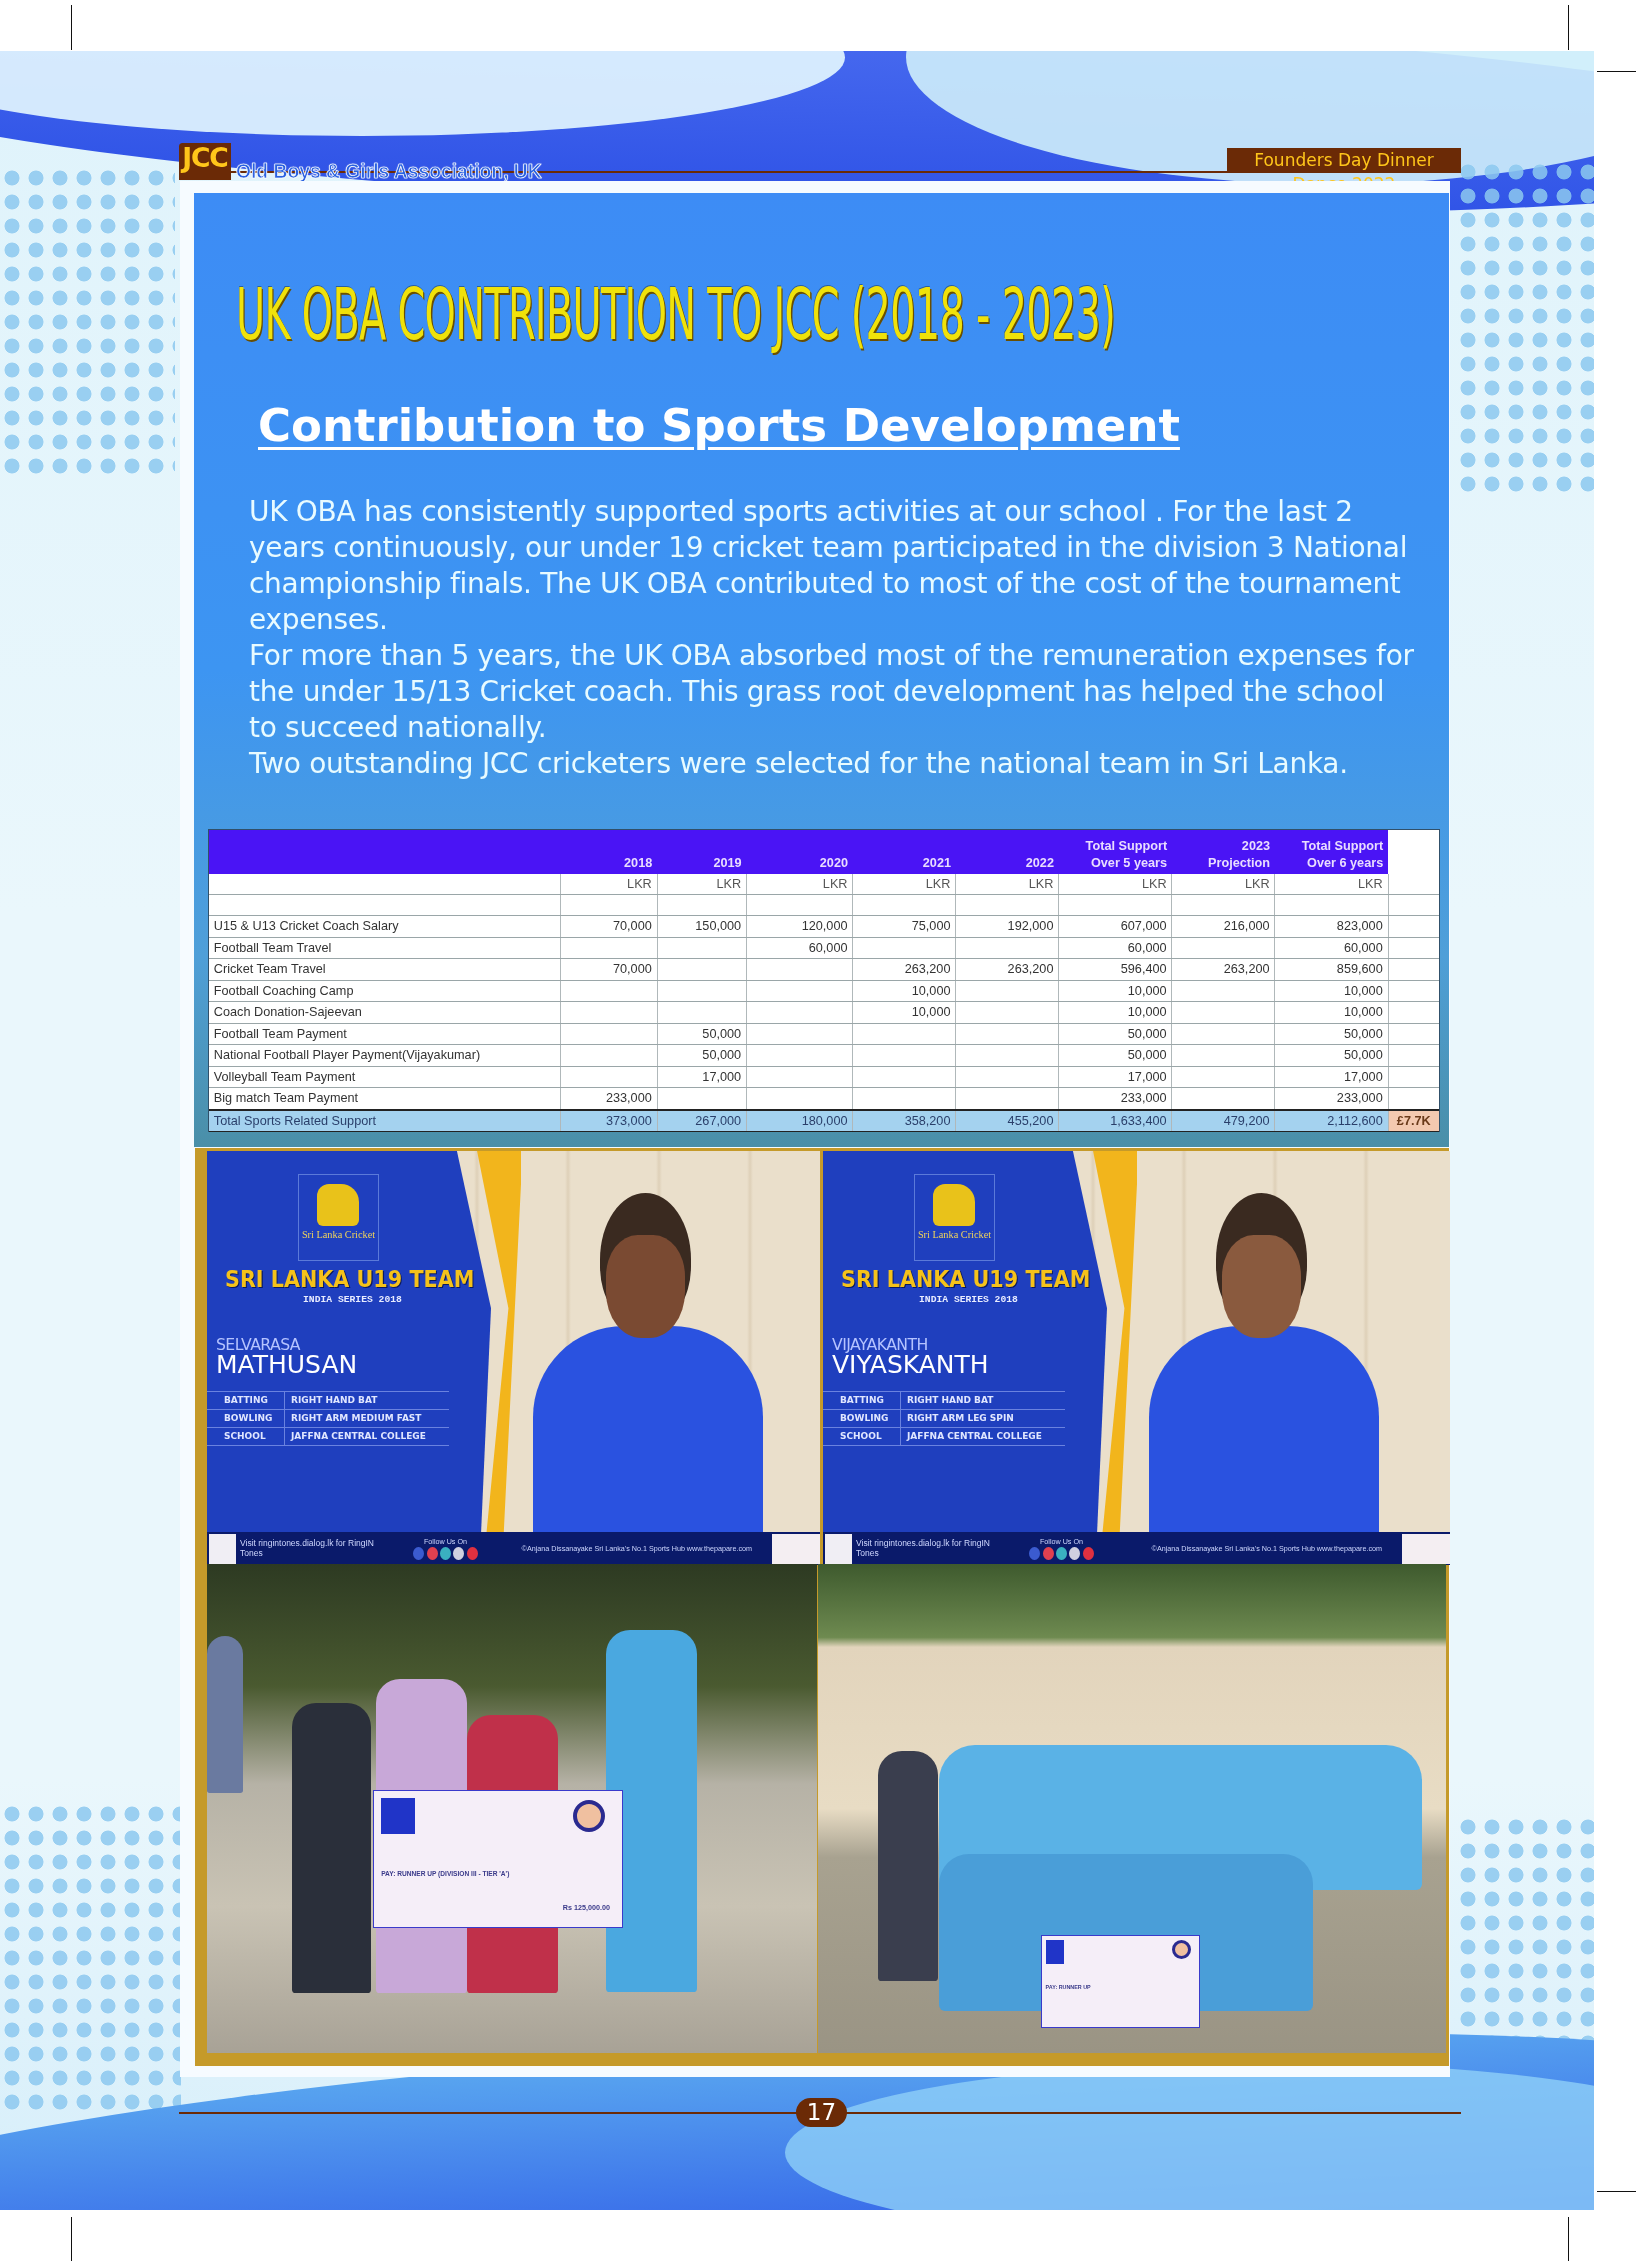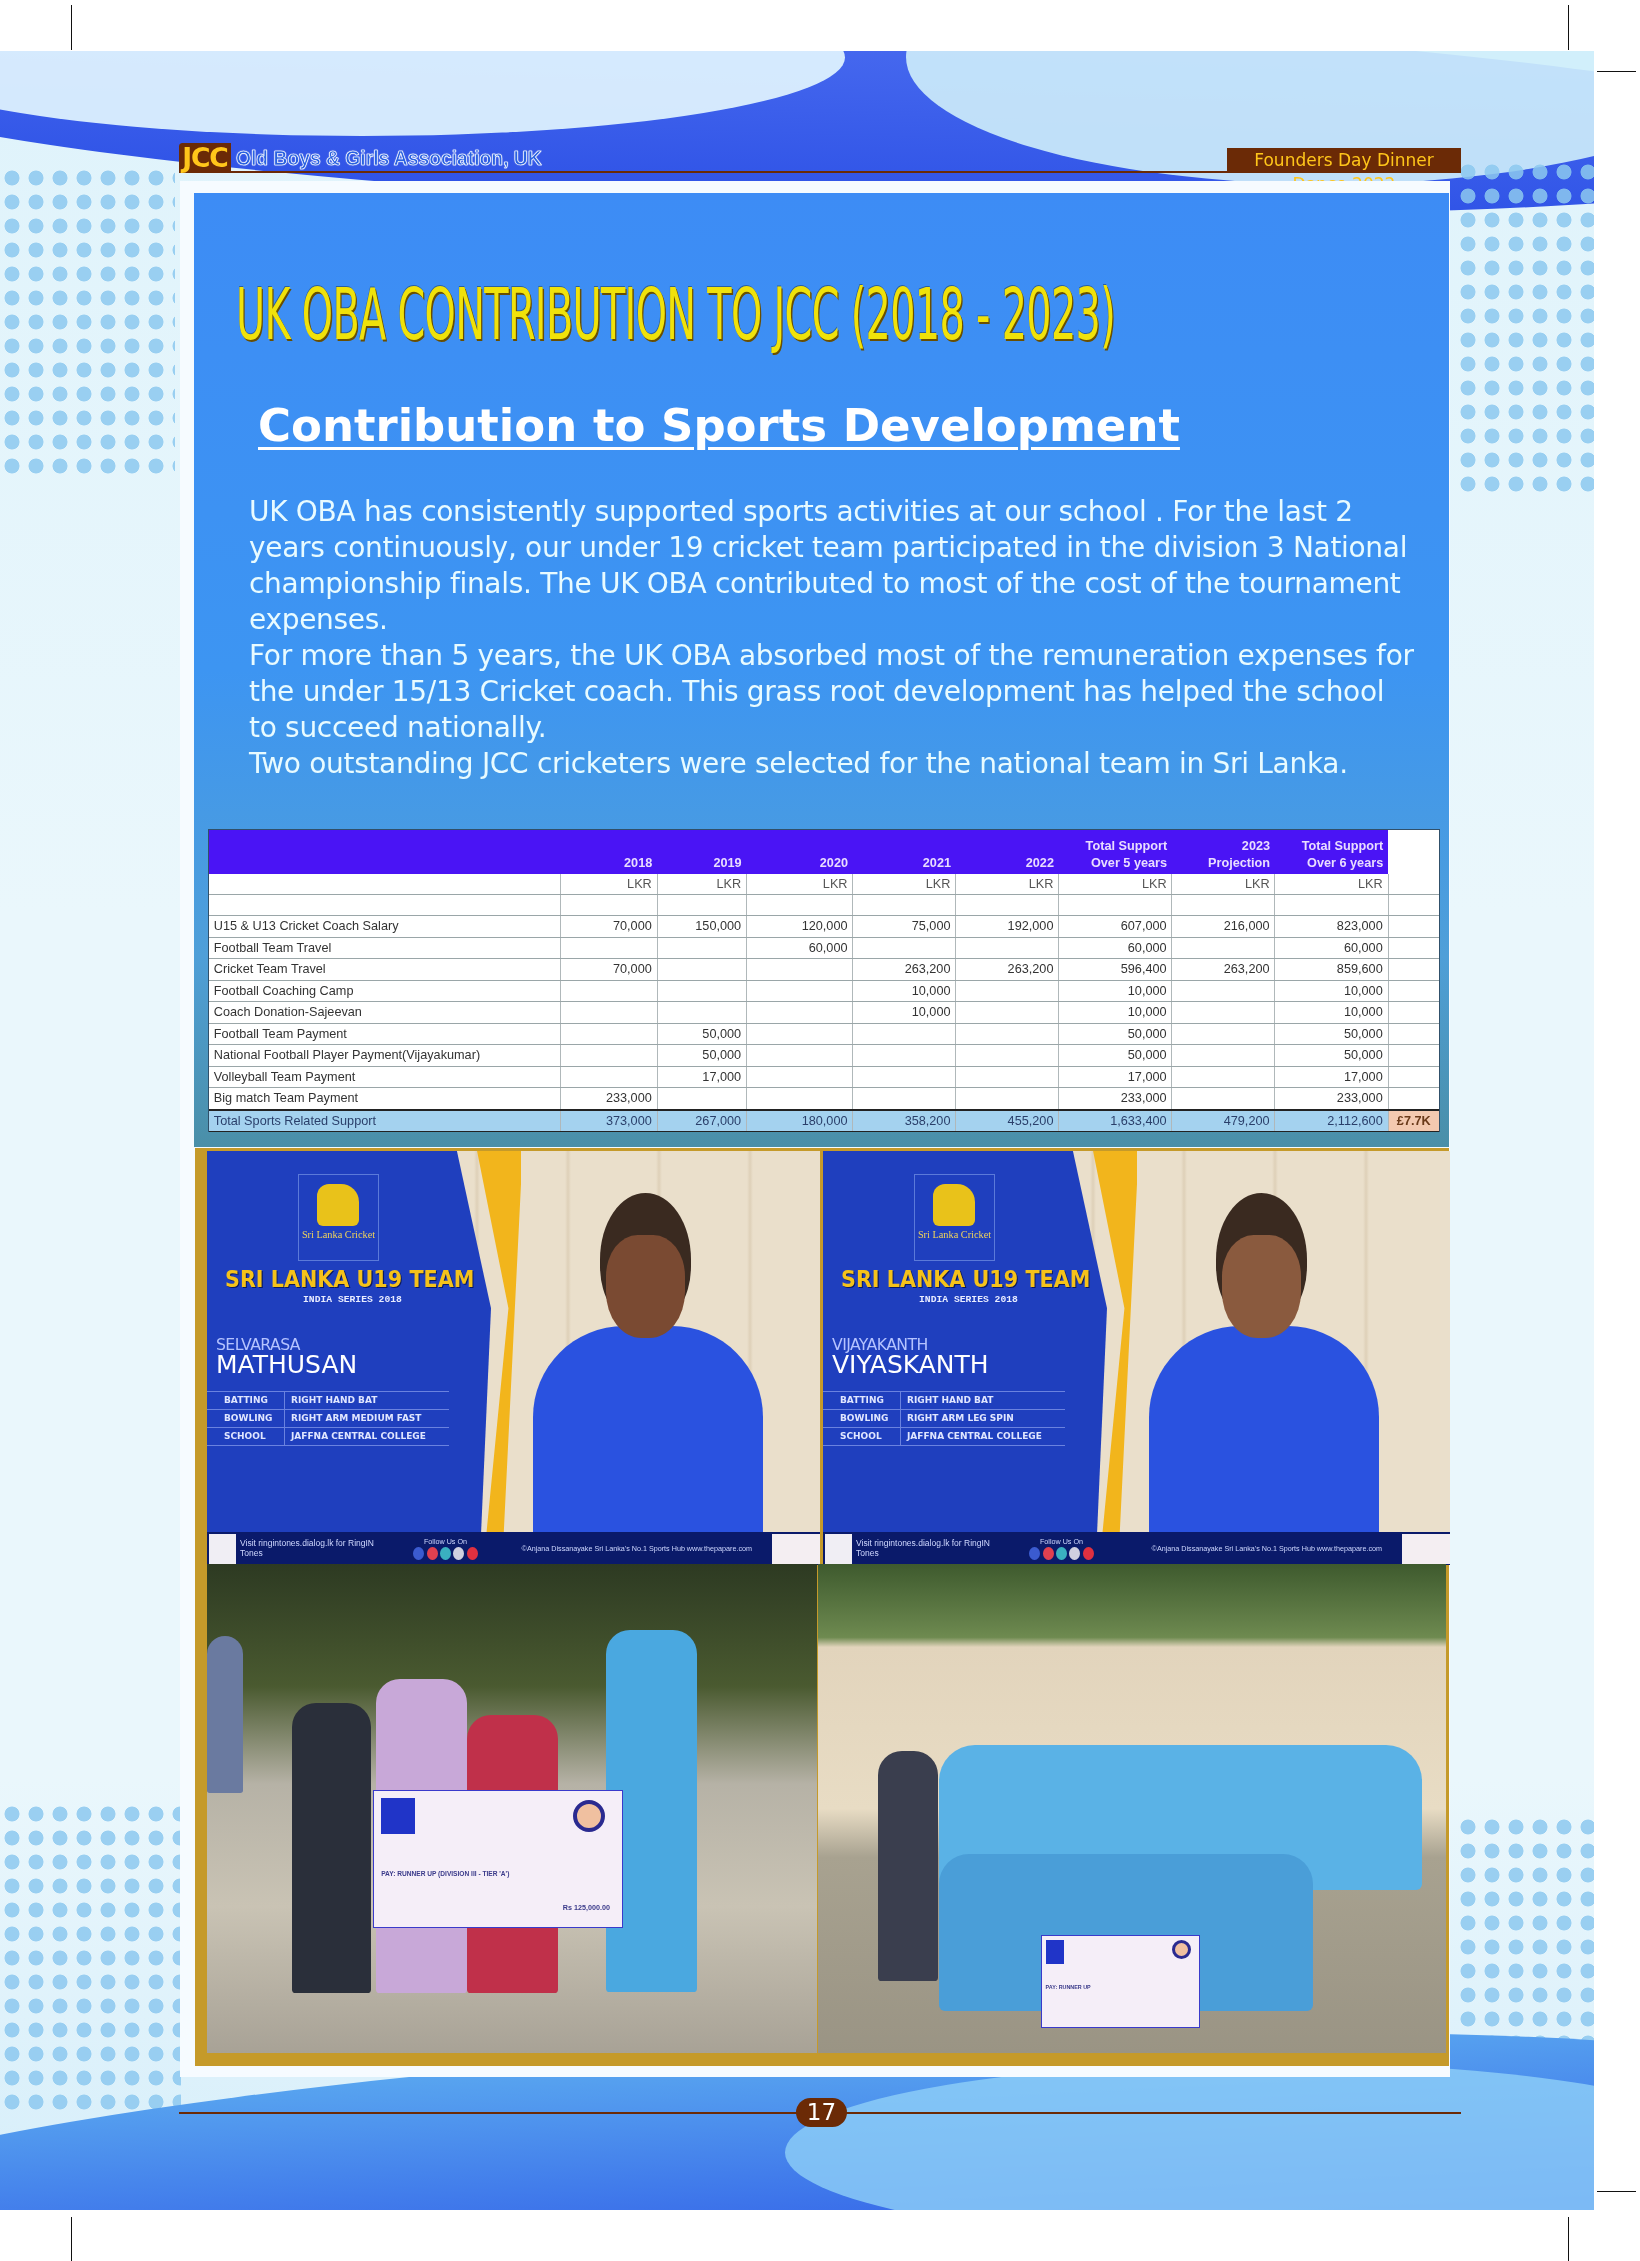--- a/index.html
+++ b/index.html
@@ -5,22 +5,22 @@
   html, body { margin:0; padding:0; }
   body { width:1641px; height:2261px; position:relative; overflow:hidden; background:#ffffff; font-family:"Liberation Sans", sans-serif; }
   .abs { position:absolute; }
   
   .crop { position:absolute; background:#111; }
   
   #page-bg { left:0; top:51px; width:1594px; height:2159px; background:linear-gradient(180deg,#dff3fb 0%,#eaf7fc 40%,#eaf7fc 80%,#d6eefa 100%); overflow:hidden; }
   .wave { position:absolute; border-radius:50%; }
   .dots { position:absolute; background-image:radial-gradient(circle,#8cc8ef 42%,transparent 46%); background-size:24px 24px; opacity:0.85; }
   
-  #hdr-jcc { left:179px; top:143px; width:52px; height:29px; background:#6b2a06; color:#ffc61a; font-weight:bold; font-size:26.6px; line-height:29px; text-align:center; border-radius:3.6px 0 0 0; font-family:"DejaVu Sans", sans-serif; letter-spacing:-1.2px; }
-  #hdr-assoc { left:236px; top:147px; height:24px; font-size:19.3px; line-height:24px; color:#2a62e0; font-weight:bold; -webkit-text-stroke:0.6px #ffffff; text-shadow:0 0 1.2px #fff,0 0 1.2px #fff; font-family:"Liberation Sans", sans-serif; }
+  #hdr-jcc { left:179px; top:143px; width:52px; height:37px; background:#6b2a06; color:#ffc61a; font-weight:bold; font-size:26.6px; line-height:29px; text-align:center; border-radius:3.6px 0 0 0; font-family:"DejaVu Sans", sans-serif; letter-spacing:-1.2px; }
+  #hdr-assoc { left:236px; top:160px; height:24px; font-size:19.3px; line-height:24px; color:#2a62e0; font-weight:bold; -webkit-text-stroke:0.6px #ffffff; text-shadow:0 0 1.2px #fff,0 0 1.2px #fff; font-family:"Liberation Sans", sans-serif; }
   #hdr-line { left:179px; top:171px; width:1282px; height:2.4px; background:#6b2a06; }
   #hdr-event { left:1227px; top:148px; width:234px; height:24px; background:#6b2a06; color:#ffc61a; font-size:17px; line-height:24px; text-align:center; font-family:"DejaVu Sans", sans-serif; }
   
   #frame { left:180px; top:181px; width:1270px; height:1896px; background:#f6fbff; }
   #gold-frame { left:195px; top:1148px; width:1254px; height:918px; background:#c59a2a; }
   
   #panel { left:194px; top:193px; width:1255px; height:954px; background:linear-gradient(180deg,#3d8cf5 0%,#3d95f2 50%,#4f9fd8 80%,#4a8fa8 100%); }
   #title { left:236px; top:275px; width:1208px; font-size:71px; line-height:79px; color:#f0e20a; font-family:"DejaVu Sans", sans-serif; transform:scaleX(0.56); transform-origin:left top; white-space:nowrap; text-shadow:2.4px 2.4px 0 #6a4f00, -0.6px -0.6px 0 #2a5fa0; letter-spacing:-1.2px; }
   #subtitle { left:258px; top:399px; font-size:45px; line-height:54px; color:#ffffff; font-weight:bold; text-decoration:underline; text-decoration-thickness:3px; text-underline-offset:6px; font-family:"DejaVu Sans", sans-serif; white-space:nowrap; }
   #body-text { left:249px; top:494px; width:1166px; font-size:28px; line-height:36px; color:#e8fbff; font-family:"DejaVu Sans", sans-serif; letter-spacing:-0.3px; }

